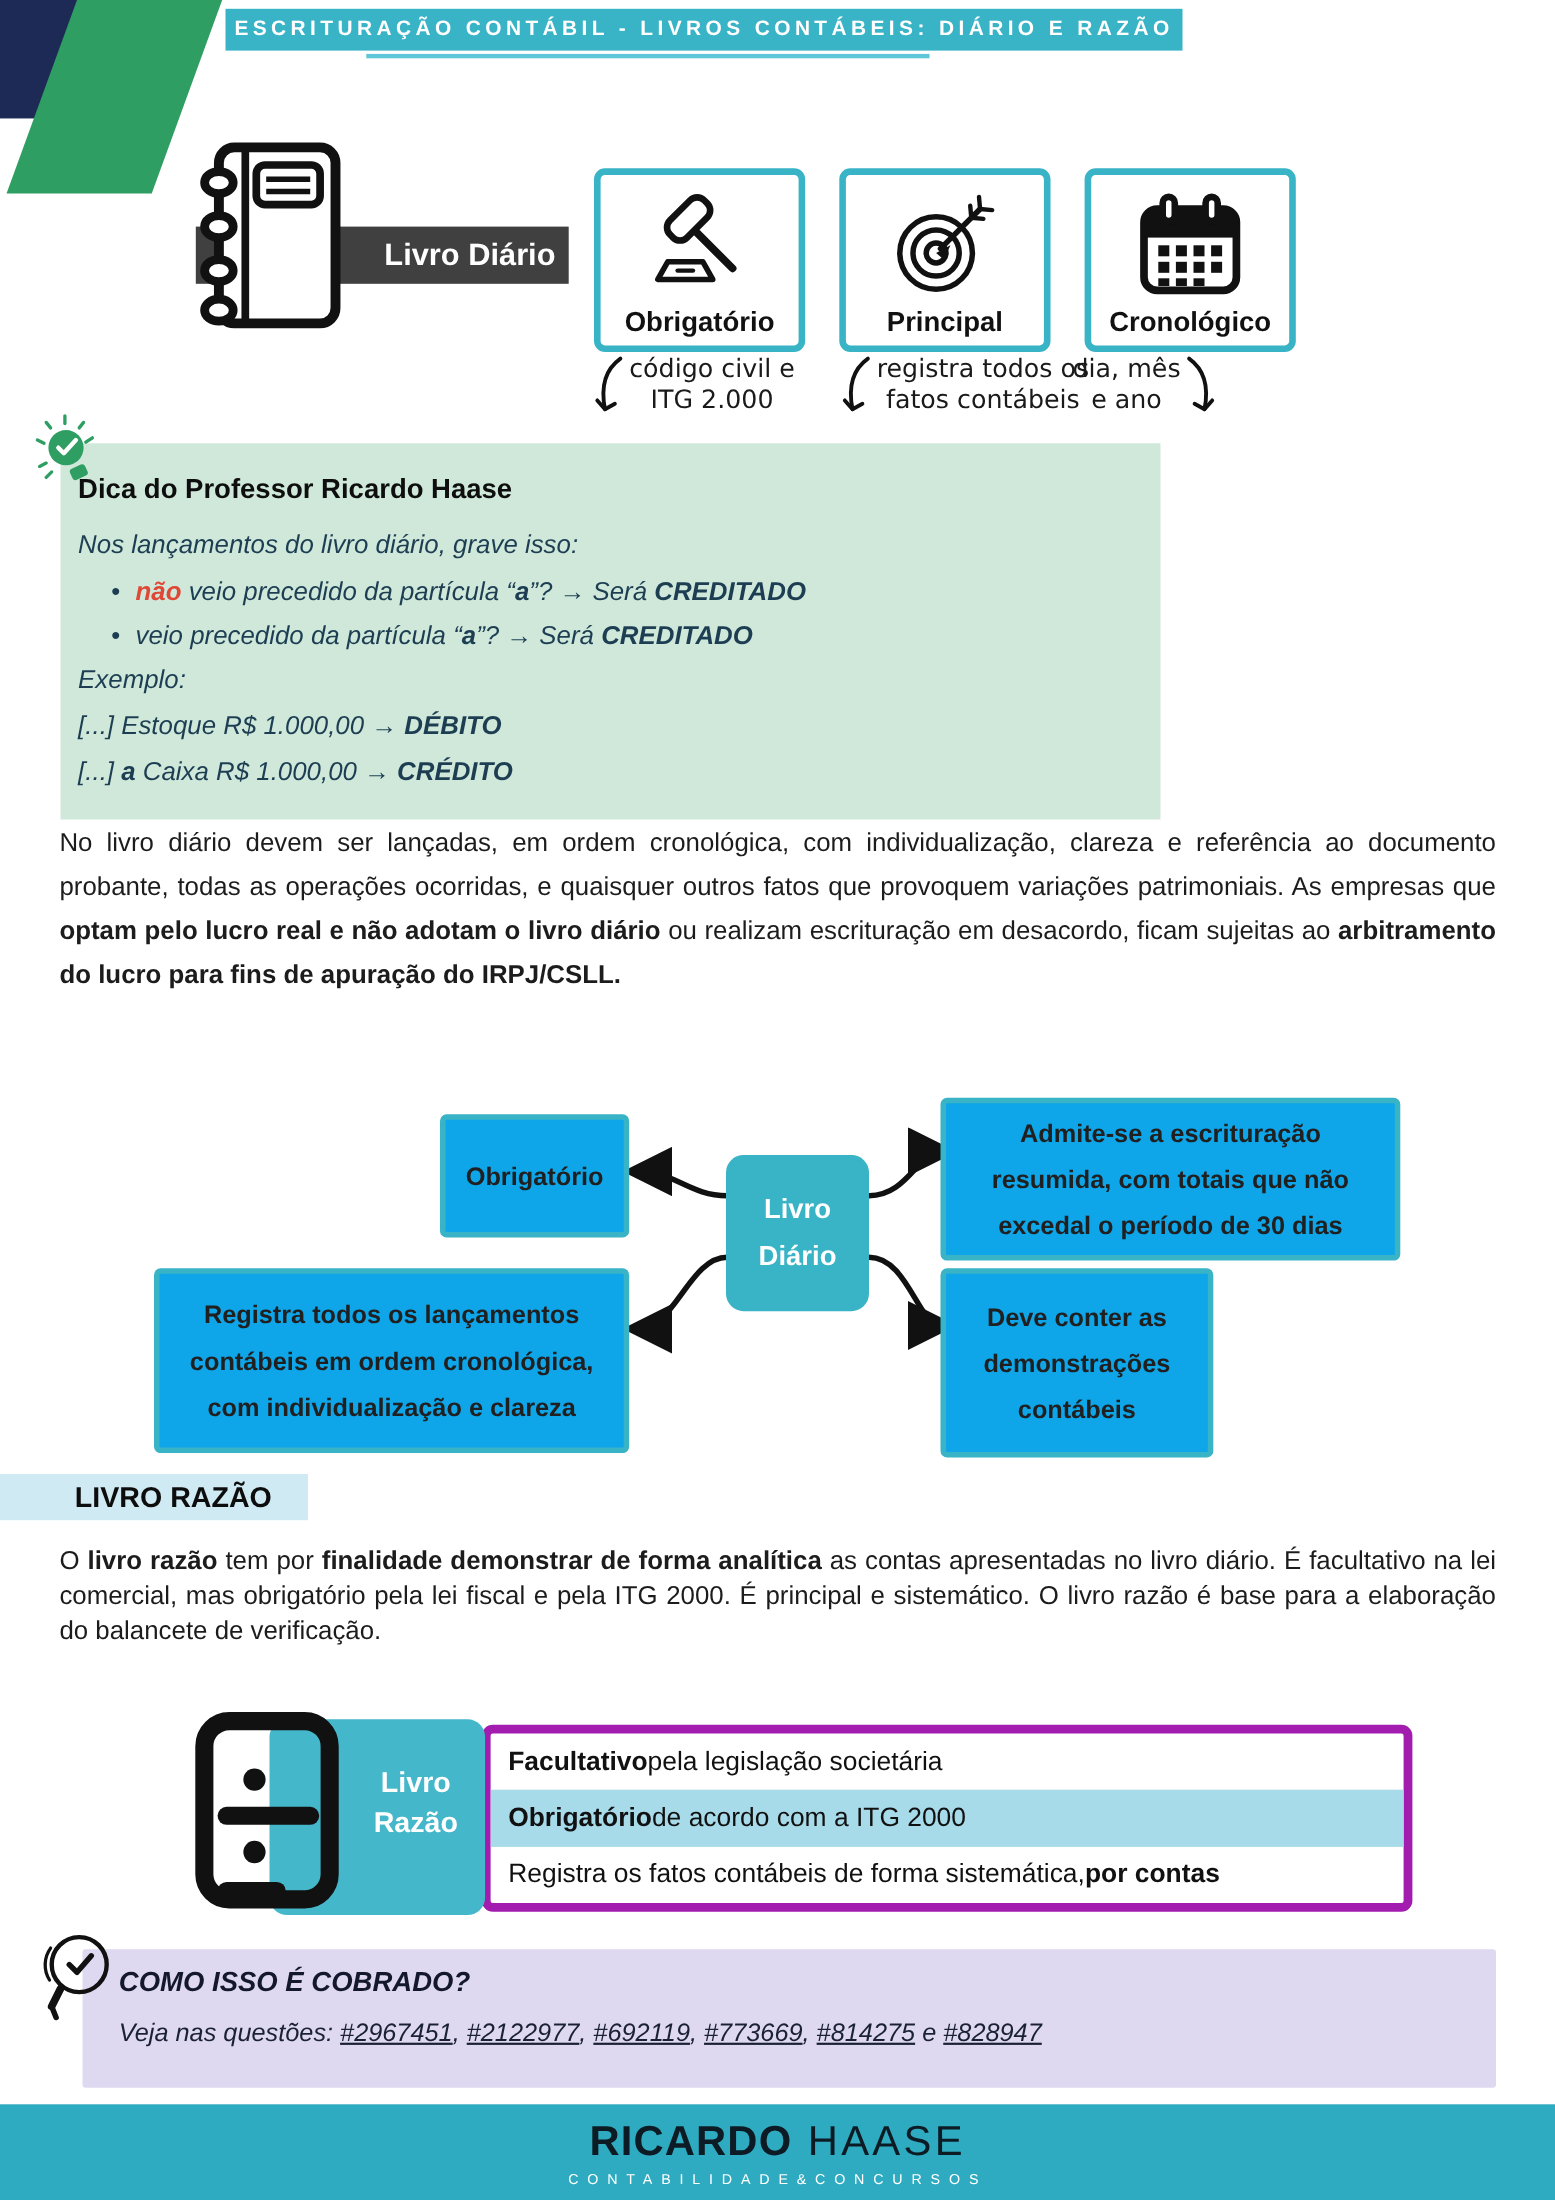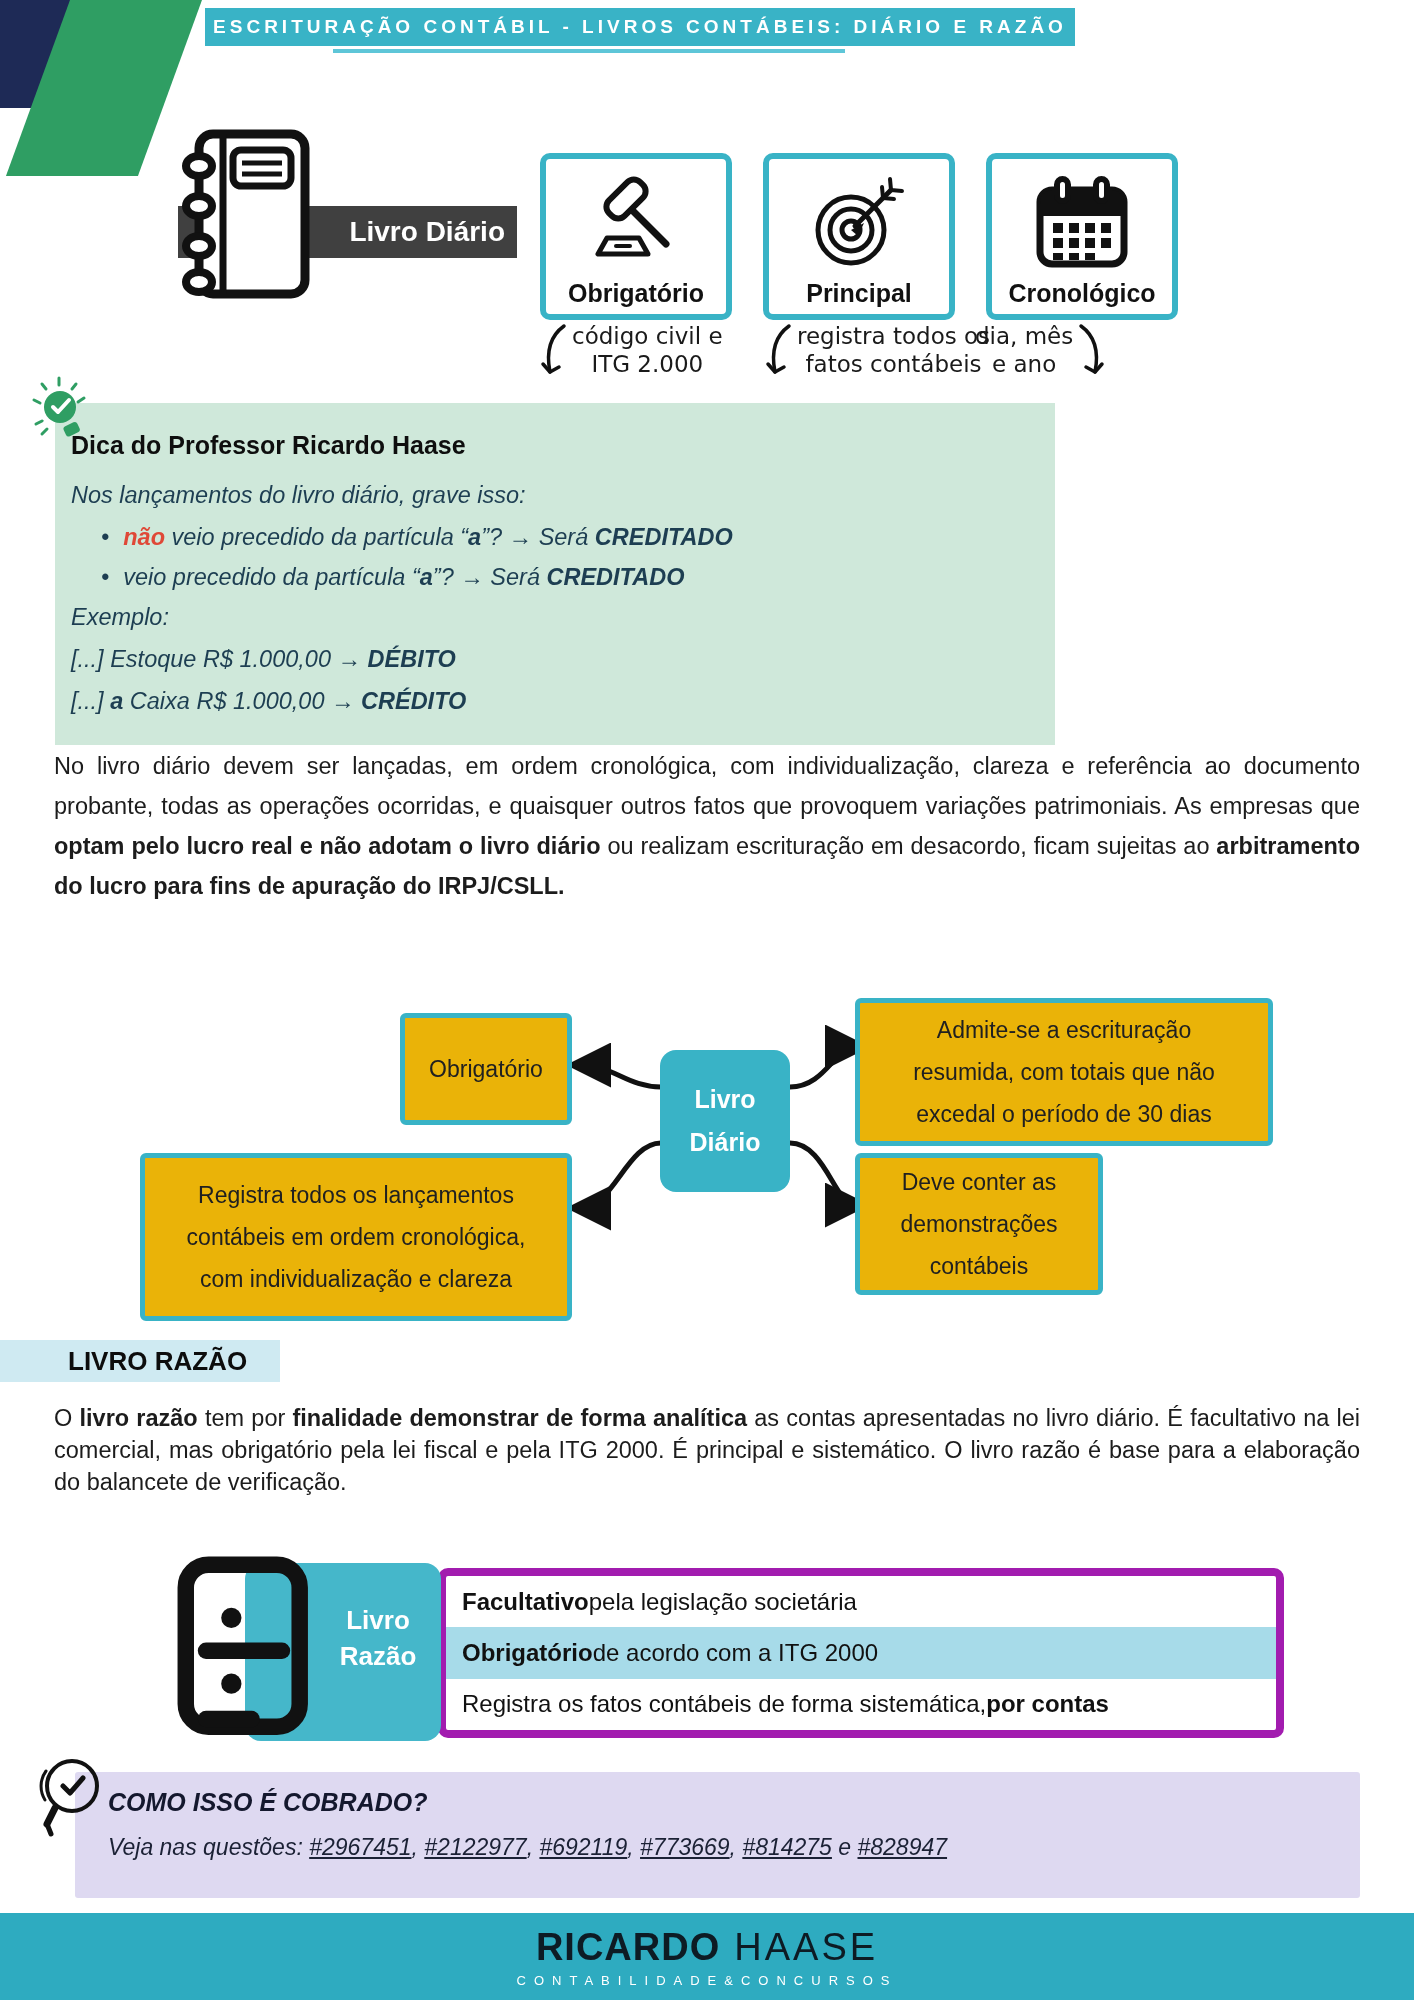--- a/index.html
+++ b/index.html
@@ -45,23 +45,23 @@
   .dica-bullet{display:flex;gap:14px;margin-left:30px;margin-bottom:10px;}
   .bulb-icon{left:28px;top:376px;z-index:2;}
 
   
   .para{left:54px;width:1306px;font-size:23.5px;line-height:40px;text-align:justify;color:#1c1c1c;}
   .p1{top:746px;}
   .p2{top:1402px;line-height:32px;}
 
   
   .diagram{left:100px;top:995px;width:1200px;height:300px;}
-  .dg-box{position:absolute;background:#eab308;border:5px solid #39b3c6;border-radius:6px;
+  .dg-box{position:absolute;background:#0ea5e9;border:5px solid #39b3c6;border-radius:6px;
           box-sizing:border-box;display:flex;flex-direction:column;align-items:center;
-          justify-content:center;text-align:center;font-size:23px;color:#202020;z-index:1;}
+          justify-content:center;text-align:center;font-size:23px;color:#202020;z-index:1;font-weight:bold;}
   .dg-box span{display:block;line-height:42px;}
   .dg-center{position:absolute;left:560px;top:55px;width:130px;height:142px;background:#39b3c6;
              border-radius:16px;display:flex;flex-direction:column;align-items:center;
              justify-content:center;gap:14px;color:#fff;font-weight:700;font-size:25px;z-index:1;}
   .dg-arrows{position:absolute;left:455px;top:30px;z-index:0;}
 
   
   .heading-hl{left:0;top:1340px;width:280px;height:42px;background:#cfeaf2;}
   .heading-txt{left:68px;top:1340px;height:42px;line-height:42px;font-weight:700;
                font-size:26px;color:#0d0d0d;}
@@ -245,21 +245,21 @@
     <div class="dg-box" style="left:40px;top:158px;width:432px;height:168px;">
       <span>Registra todos os lançamentos</span>
       <span>contábeis em ordem cronológica,</span>
       <span>com individualização e clareza</span>
     </div>
     <div class="dg-box" style="left:755px;top:3px;width:418px;height:148px;">
       <span>Admite-se a escrituração</span>
       <span>resumida, com totais que não</span>
       <span>excedal o período de 30 dias</span>
     </div>
-    <div class="dg-box" style="left:755px;top:158px;width:248px;height:142px;">
+    <div class="dg-box" style="left:755px;top:158px;width:248px;height:172px;">
       <span>Deve conter as</span>
       <span>demonstrações</span>
       <span>contábeis</span>
     </div>
     <div class="dg-center">
       <span>Livro</span>
       <span>Diário</span>
     </div>
   </div>
 

